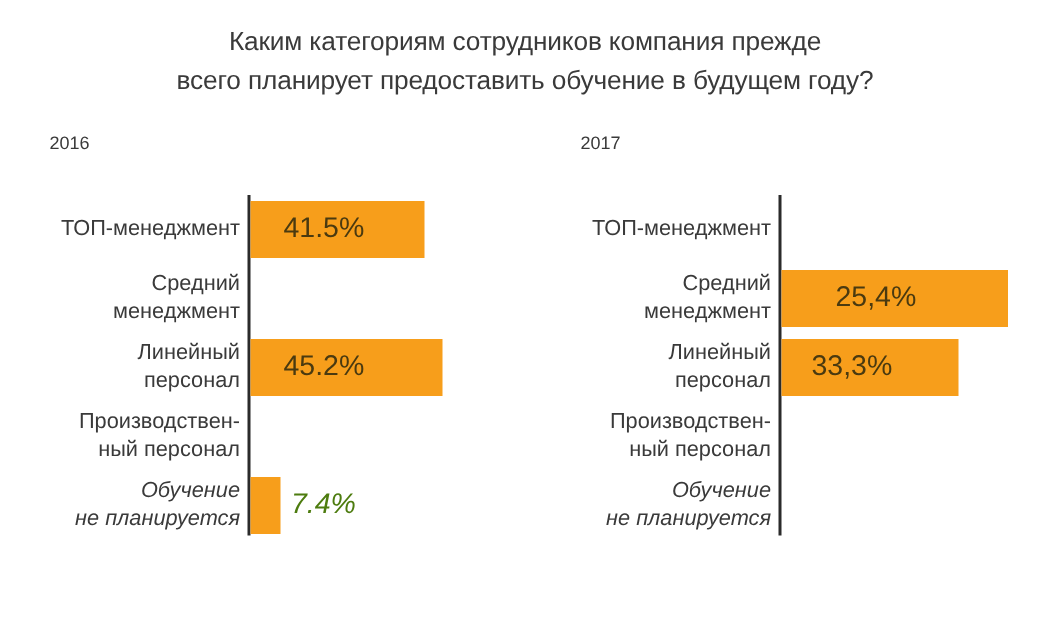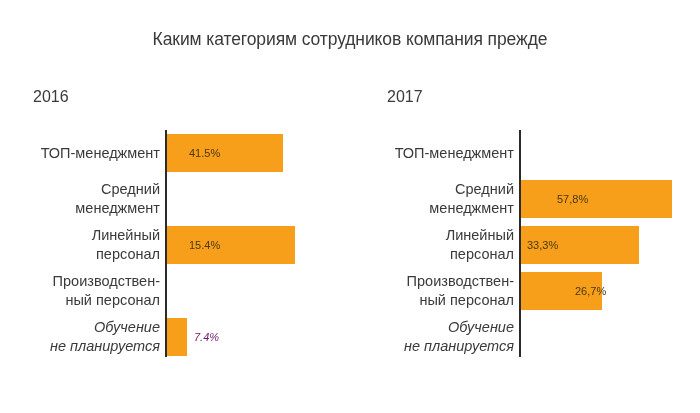--- a/index.html
+++ b/index.html
@@ -18,38 +18,37 @@
   .chart-title {
     position: absolute;
     top: 14px;
     left: 0;
     width: 700px;
     text-align: center;
     font-size: 17.5px;
     line-height: 26px;
     color: #3a3a3a;
     letter-spacing: -0.1px;
-    margin-top: 12px;
   }
   .chart-title .line {
     display: block;
     white-space: nowrap;
   }
   .panel {
     position: absolute;
     top: 88px;
     height: 300px;
   }
   .panel-left  { left: 0px;   width: 350px; }
   .panel-right { left: 354px; width: 346px; }
 
   .year-heading {
     position: absolute;
     top: 0;
-    font-size: 16px;
+    font-size: 12px;
     color: #3a3a3a;
   }
   .panel-left  .year-heading { left: 33px; }
   .panel-right .year-heading { left: 33px; }
 
   .plot {
     position: absolute;
     top: 42px;
     left: 0;
     right: 0;
@@ -106,33 +105,34 @@
     position: absolute;
     left: 0;
     top: 0;
     height: 38px;
     background: #F79E1B;
   }
   .bar-value {
     position: absolute;
     top: 50%;
     transform: translateY(-50%);
-    font-size: 11px;
+    font-size: 19px;
     color: #4a3a10;
     white-space: nowrap;
   }
   .bar-value.outside {
-    color: #701a75;
+    color: #4d7c0f;
   }
 </style>
 </head>
 <body>
 
 <div class="chart-title">
   <span class="line">Каким категориям сотрудников компания прежде</span>
+  <span class="line">всего планирует предоставить обучение в будущем году?</span>
 </div>
 
 <div class="panel panel-left">
   <div class="year-heading">2016</div>
   <div class="plot">
     <div class="axis-line"></div>
 
     <div class="row row-0">
       <div class="cat-label">
         <span class="l">ТОП-менеджмент</span>
@@ -150,21 +150,21 @@
       </div>
     </div>
 
     <div class="row row-2">
       <div class="cat-label">
         <span class="l">Линейный</span>
         <span class="l">персонал</span>
       </div>
       <div class="bar-wrap">
         <div class="bar" style="width:128px"></div>
-        <div class="bar-value" style="left:22px">15.4%</div>
+        <div class="bar-value" style="left:22px">45.2%</div>
       </div>
     </div>
 
     <div class="row row-3">
       <div class="cat-label">
         <span class="l">Производствен-</span>
         <span class="l">ный персонал</span>
       </div>
     </div>
 
@@ -192,44 +192,40 @@
       </div>
     </div>
 
     <div class="row row-1">
       <div class="cat-label">
         <span class="l">Средний</span>
         <span class="l">менеджмент</span>
       </div>
       <div class="bar-wrap">
         <div class="bar" style="width:151px"></div>
-        <div class="bar-value" style="left:36px">57,8%</div>
+        <div class="bar-value" style="left:36px">25,4%</div>
       </div>
     </div>
 
     <div class="row row-2">
       <div class="cat-label">
         <span class="l">Линейный</span>
         <span class="l">персонал</span>
       </div>
       <div class="bar-wrap">
         <div class="bar" style="width:118px"></div>
-        <div class="bar-value" style="left:6px">33,3%</div>
+        <div class="bar-value" style="left:20px">33,3%</div>
       </div>
     </div>
 
     <div class="row row-3">
       <div class="cat-label">
         <span class="l">Производствен-</span>
         <span class="l">ный персонал</span>
       </div>
-      <div class="bar-wrap">
-        <div class="bar" style="width:81px"></div>
-        <div class="bar-value" style="left:54px">26,7%</div>
-      </div>
     </div>
 
     <div class="row row-4">
       <div class="cat-label">
         <span class="l">Обучение</span>
         <span class="l">не планируется</span>
       </div>
     </div>
   </div>
 </div>

